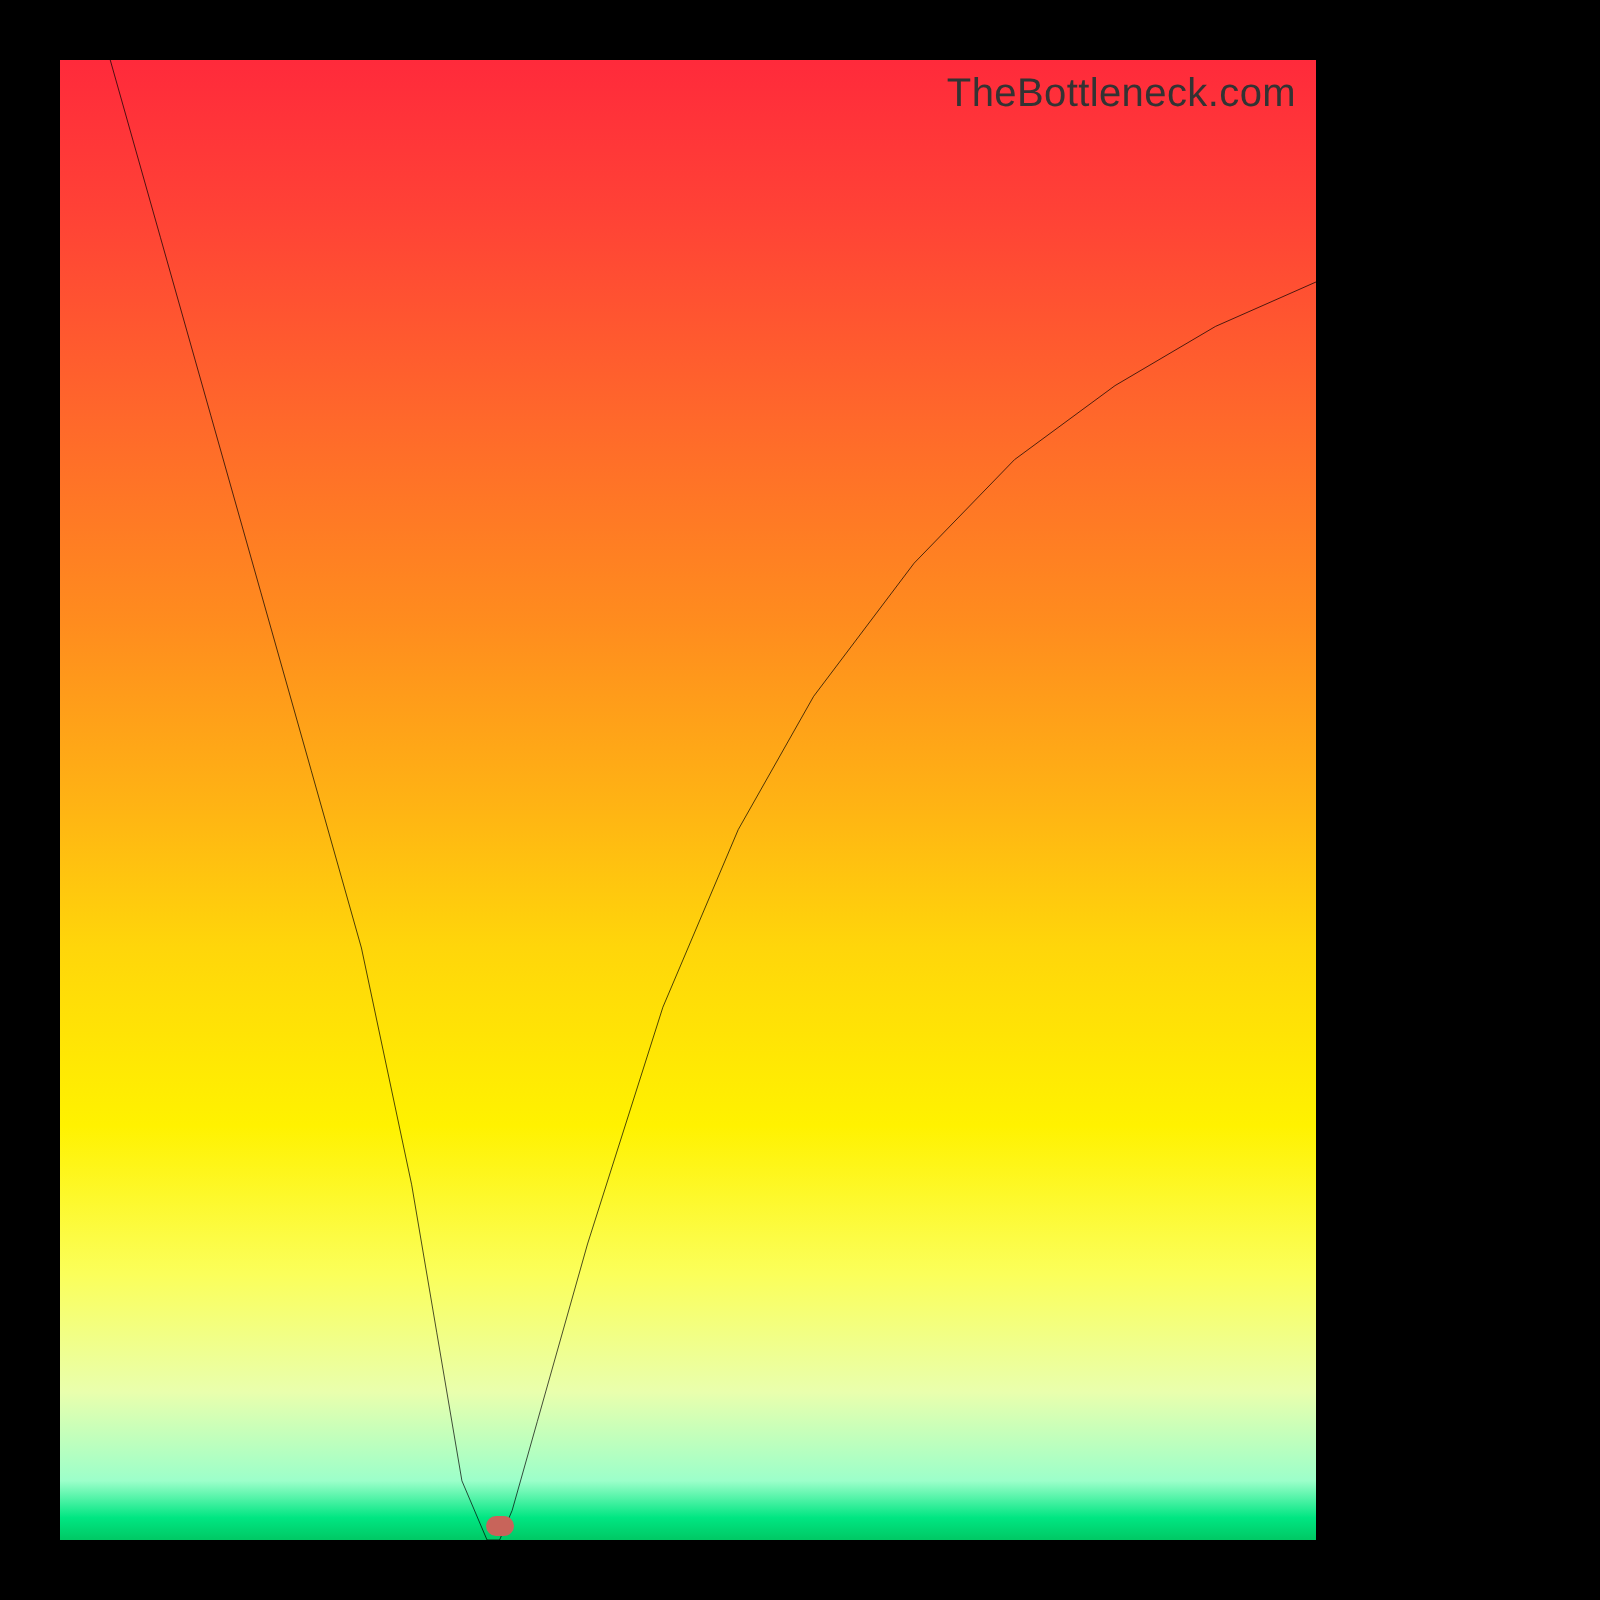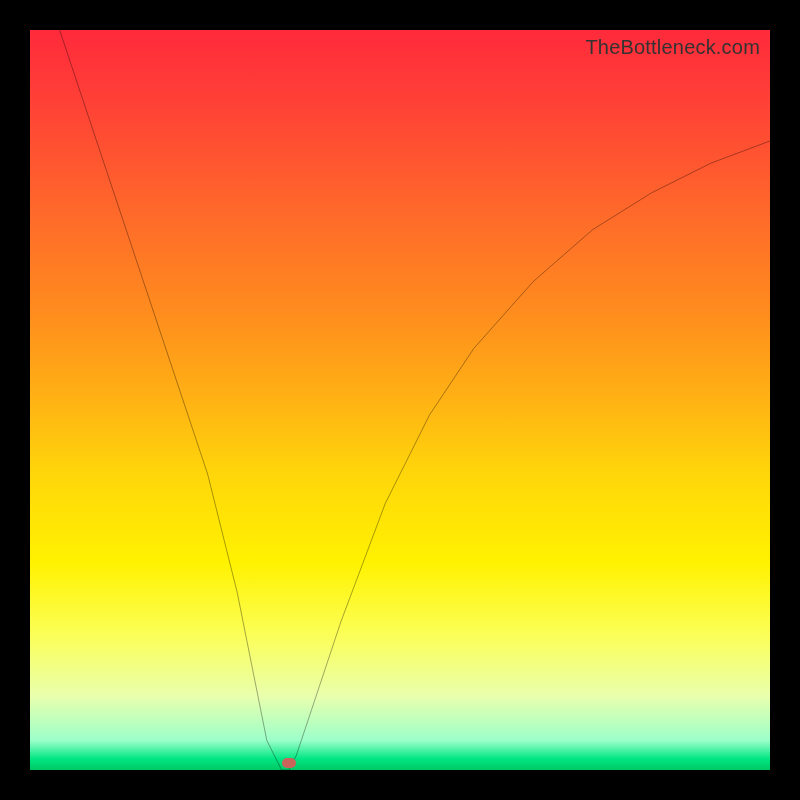--- a/index.html
+++ b/index.html
@@ -14,21 +14,21 @@
   .frame {
     position: relative;
     width: 800px;
     height: 800px;
     background: #000;
   }
   .plot {
     position: absolute;
     left: 30px;
     top: 30px;
-    width: 740px;
+    width: 628px;
     height: 740px;
     background: linear-gradient(
       to bottom,
       #ff2a3b 0%,
       #ff4136 10%,
       #ff6a2a 25%,
       #ff8c1e 38%,
       #ffb214 50%,
       #ffd60a 60%,
       #fff200 72%,

